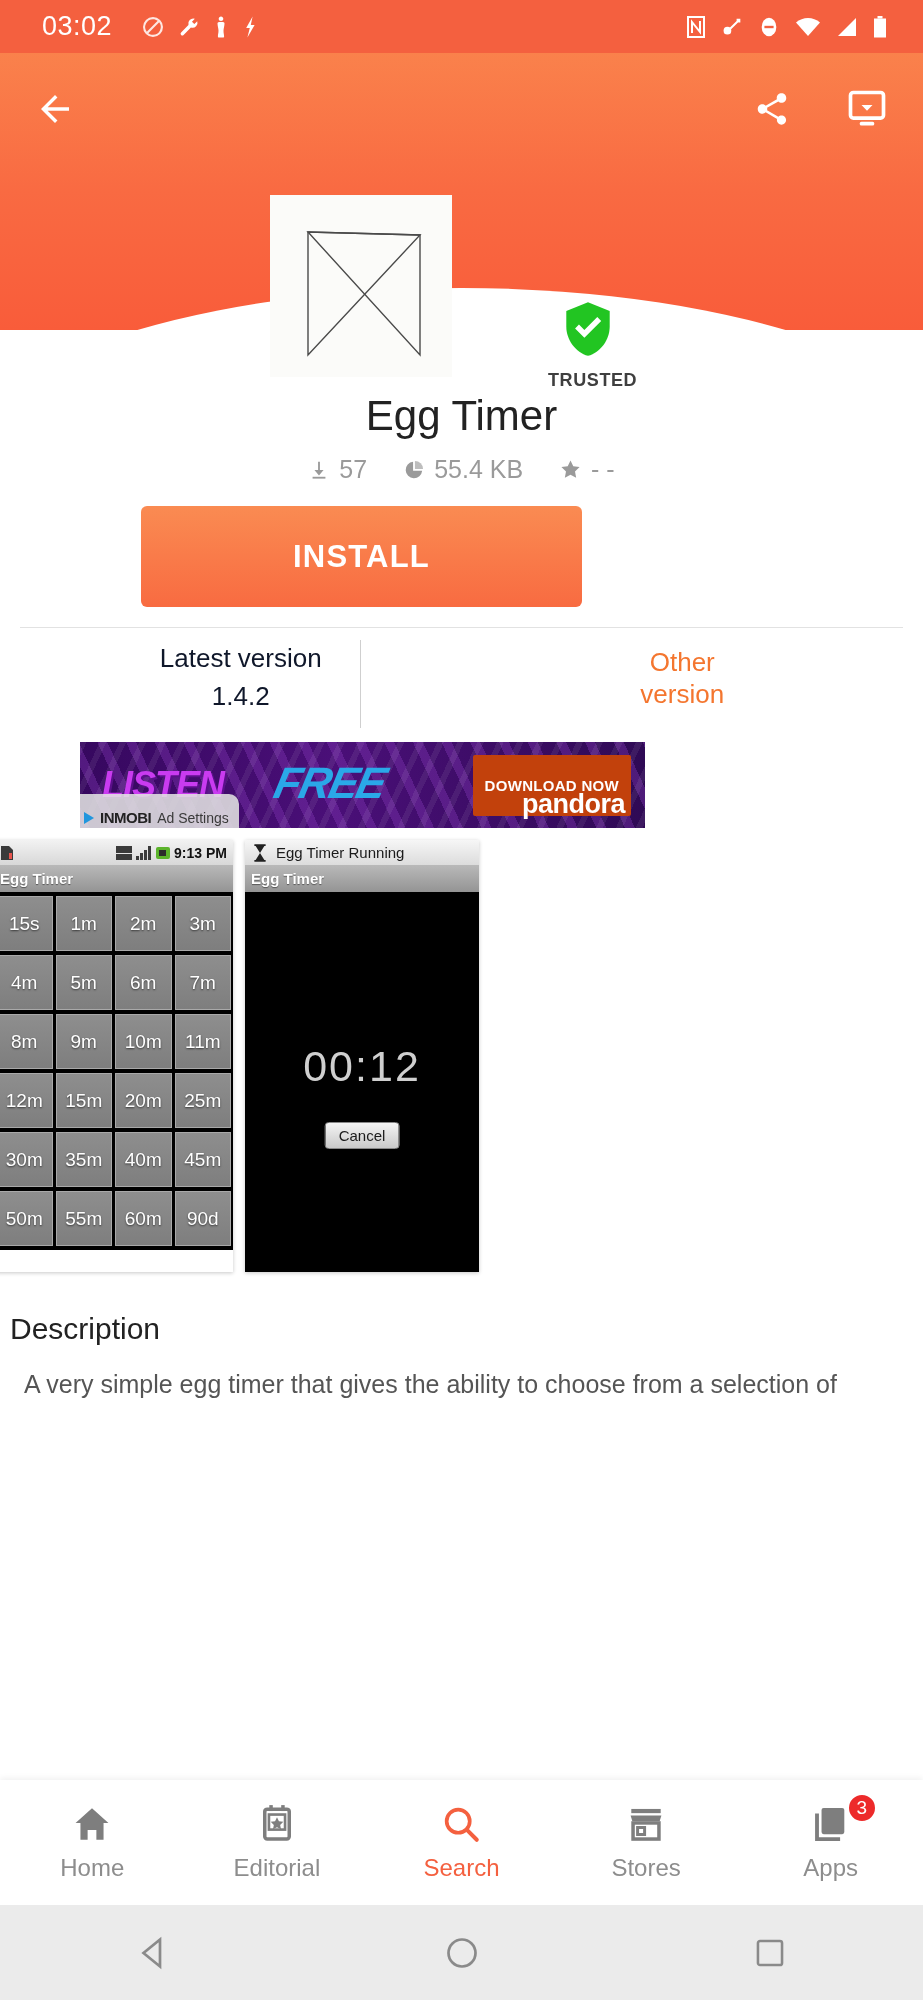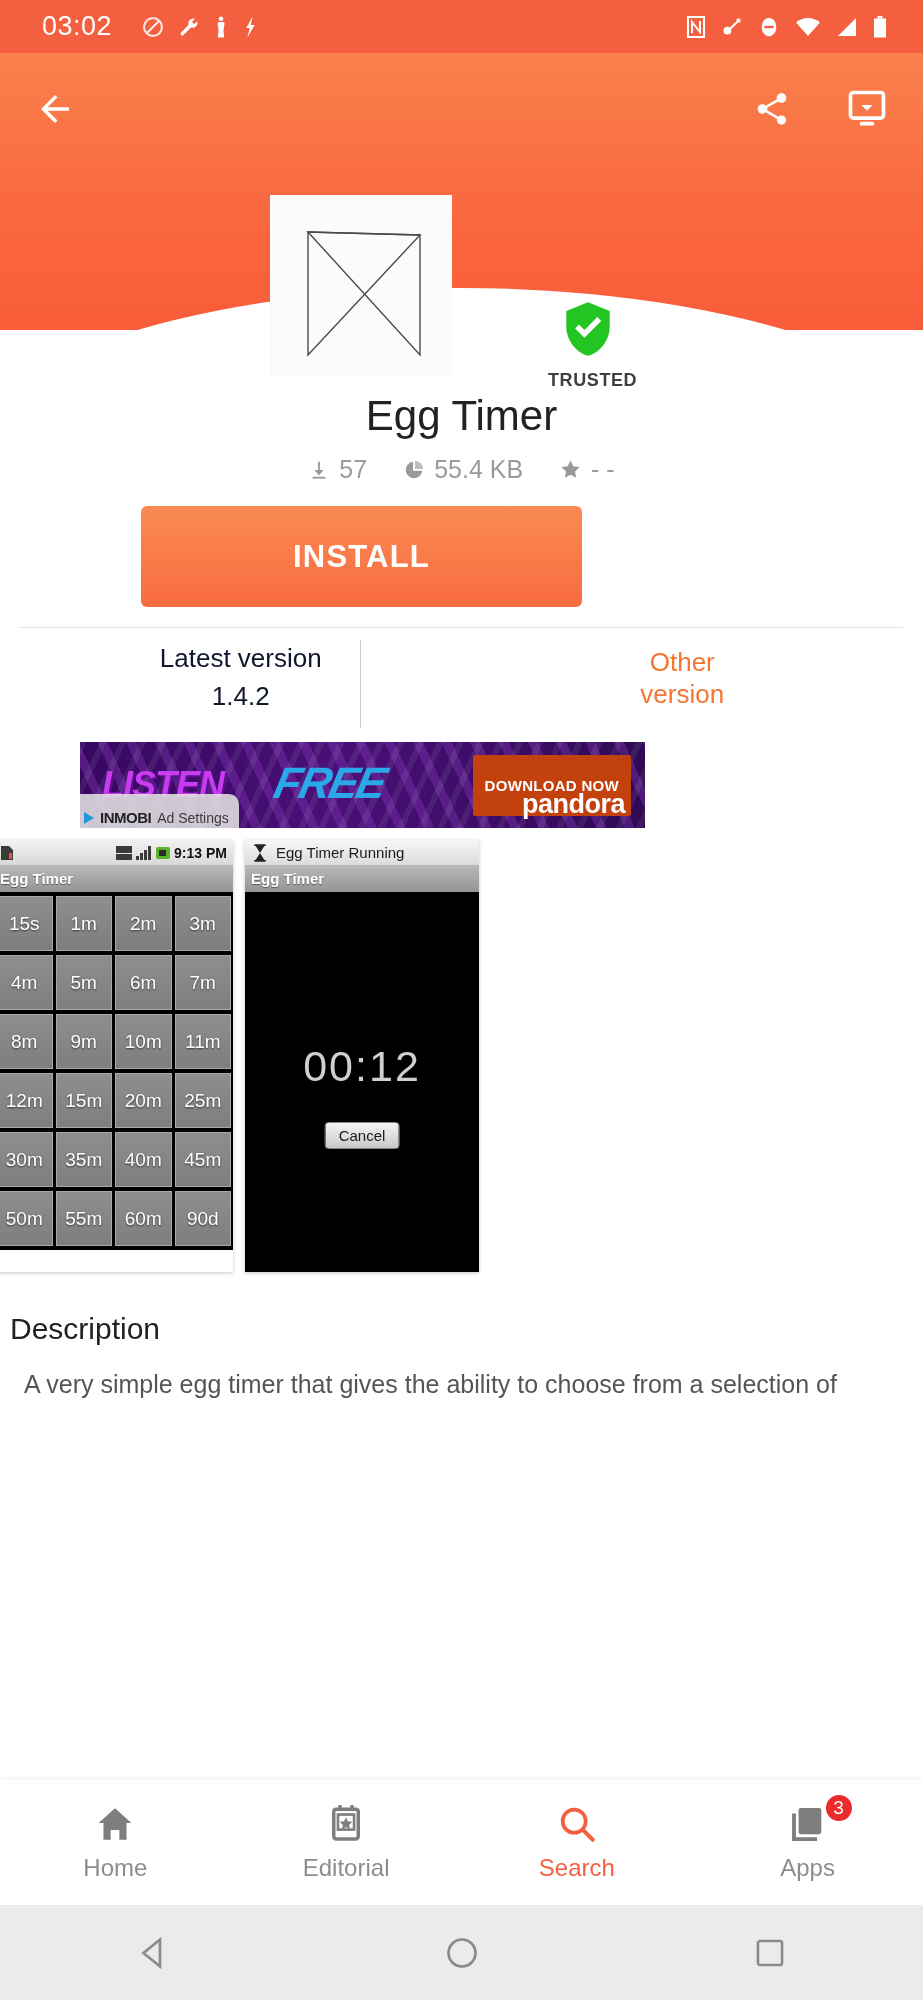--- a/index.html
+++ b/index.html
@@ -480,20 +480,29 @@
     </div>
 
     <div class="navitem active">
       <svg width="42" height="42" viewBox="0 0 24 24">
         <circle cx="10.4" cy="10.4" r="6.6" fill="none" stroke="#f4603f" stroke-width="2.1"></circle>
         <path d="M15.4 15.4L21 21" stroke="#f4603f" stroke-width="2.3" fill="none" stroke-linecap="round"></path>
       </svg>
       <span>Search</span>
     </div>
 
+    <div class="navitem">
+      <svg width="42" height="42" viewBox="0 0 24 24">
+        <rect x="3.6" y="3.4" width="16.8" height="2.4"></rect>
+        <path d="M3.2 7.2h17.6l-1 3.2H4.2z"></path>
+        <rect x="4.6" y="11.4" width="14.8" height="9.2" fill="none" stroke="#7e7e7e" stroke-width="2"></rect>
+        <rect x="7.2" y="14" width="4" height="4" fill="none" stroke="#7e7e7e" stroke-width="1.7"></rect>
+      </svg>
+      <span>Stores</span>
+    </div>
 
     <div class="navitem">
       <svg width="42" height="42" viewBox="0 0 24 24">
         <rect x="6.6" y="2.8" width="13" height="15" rx="1.2"></rect>
         <path d="M4 6v14.6h13.2" fill="none" stroke="#7e7e7e" stroke-width="2.2"></path>
       </svg>
       <span class="badge">3</span>
       <span>Apps</span>
     </div>
 

